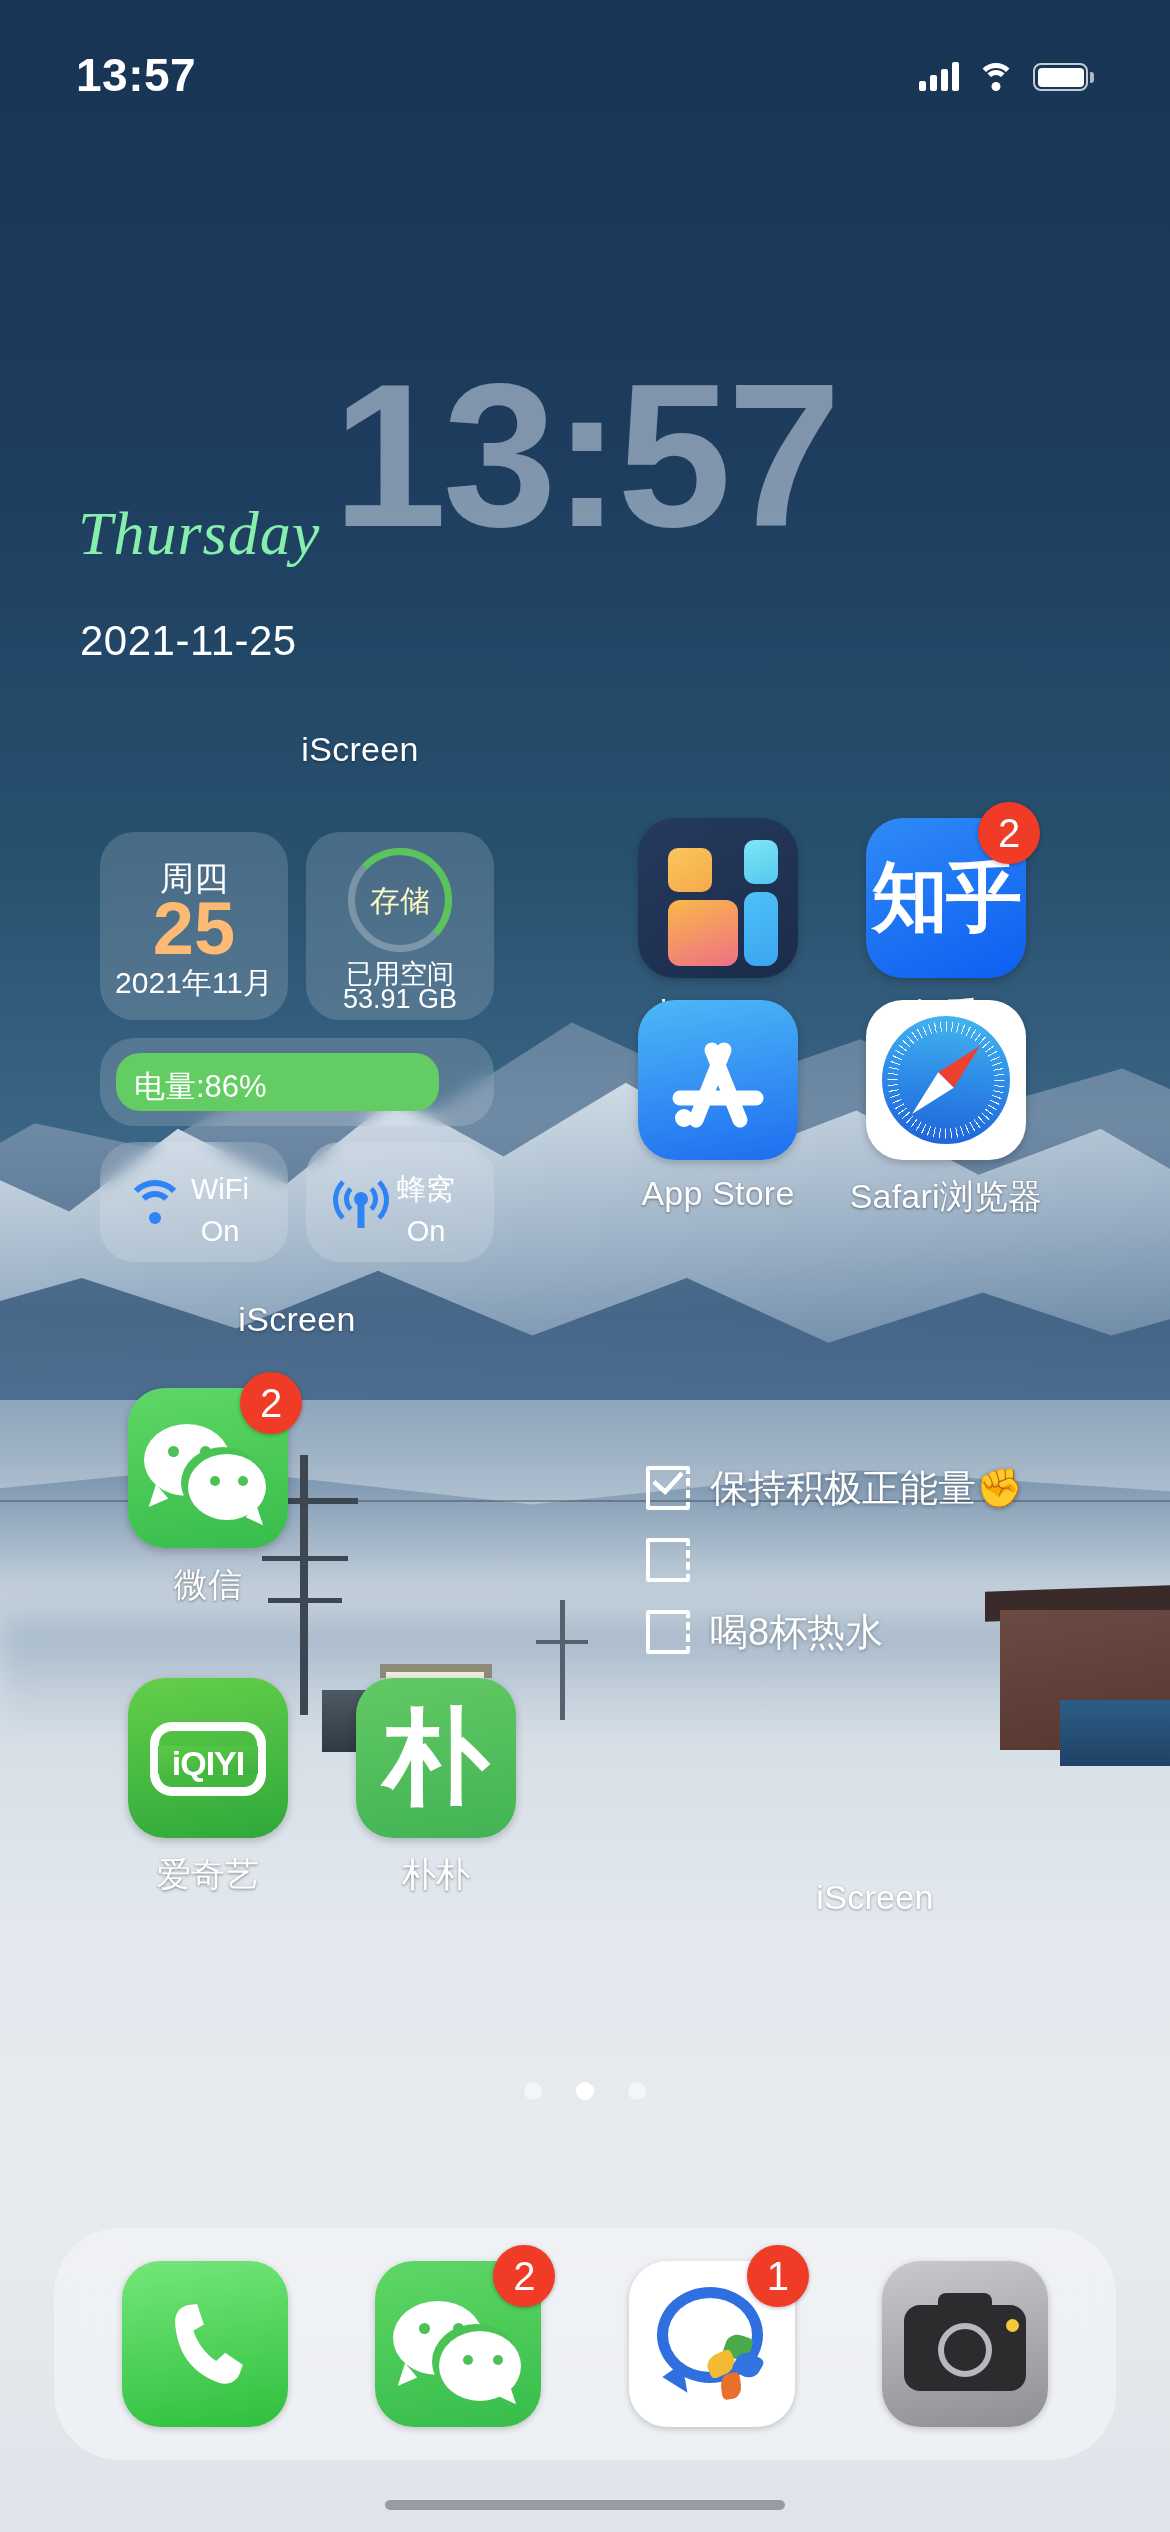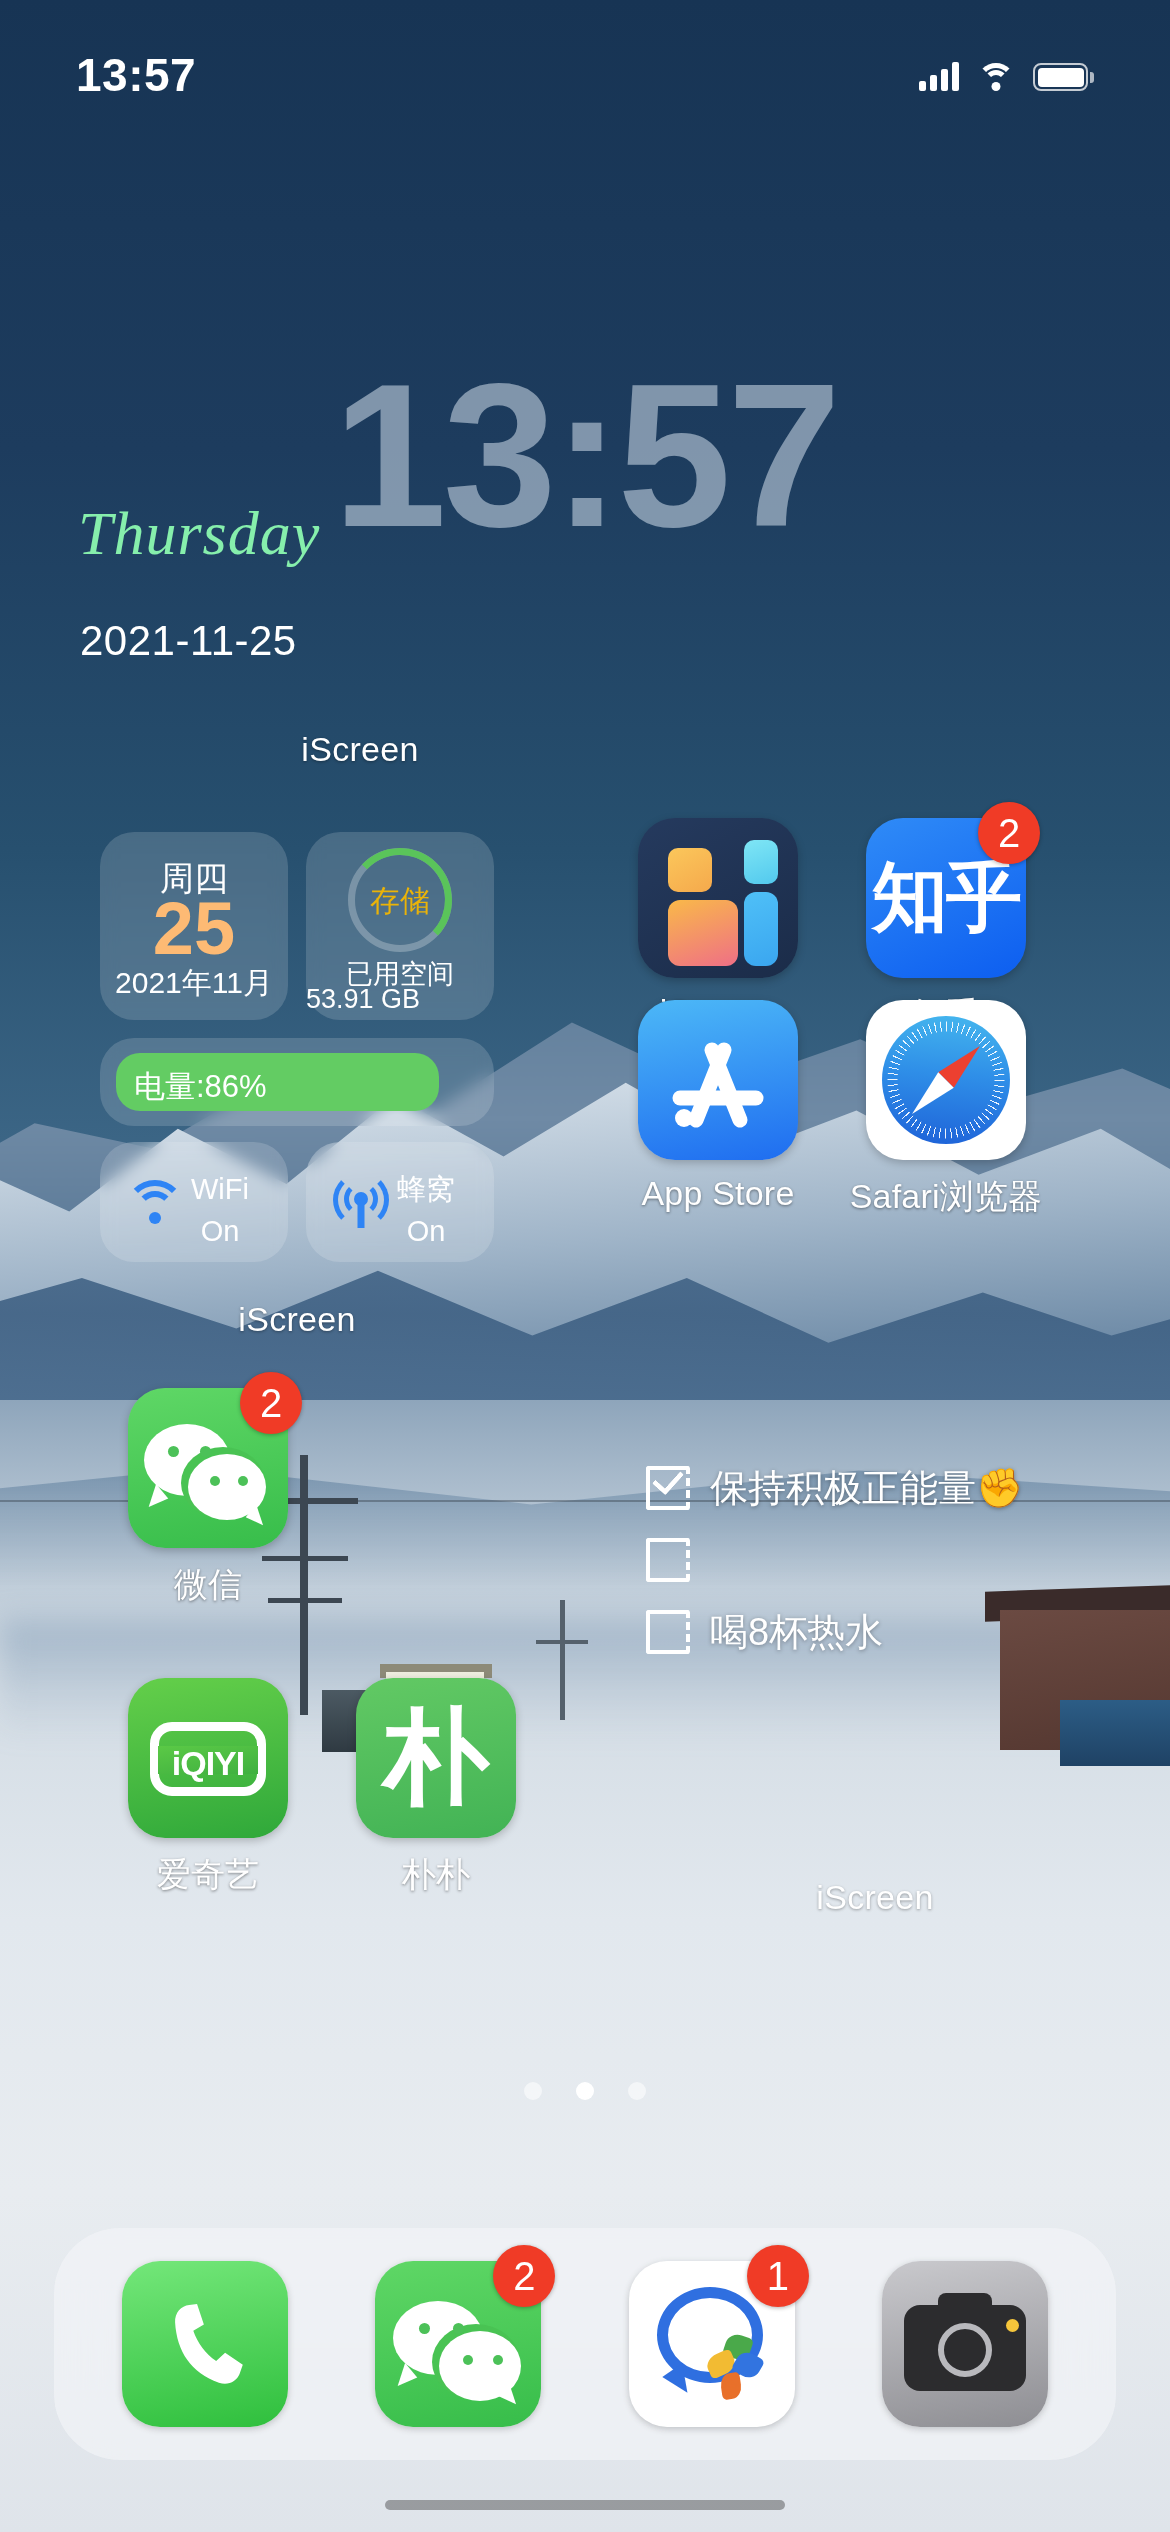--- a/index.html
+++ b/index.html
@@ -188,25 +188,25 @@
     border:7px solid transparent;
     border-top-color:#5ac45a; border-right-color:#5ac45a;
   }
   .ring-bg {
     position:absolute; left:50%; top:16px; transform:translateX(-50%);
     width:104px; height:104px; border-radius:50%;
     border:7px solid rgba(255,255,255,.26);
   }
   #w-storage .ring-label {
     position:absolute; left:0; right:0; top:49px; text-align:center;
-    color:#eab308; font-size:30px;
+    color:#fef9c3; font-size:30px;
   }
   #w-storage .used { position:absolute; left:0; right:0; top:124px; text-align:center;
     color:#fff; font-size:27px; }
-  #w-storage .size { position:absolute; left:0; right:0; top:152px; text-align:left;
+  #w-storage .size { position:absolute; left:0; right:0; top:152px; text-align:center;
     color:#fff; font-size:27px; }
 
   #w-battery .bar {
     position:absolute; left:16px; top:15px; height:58px;
     width:calc(86% - 16px);
     background:#63cc63; border-radius:24px;
   }
   #w-battery .bar-text {
     position:absolute; left:34px; top:28px;
     color:#fff; font-size:31px; font-weight:400;

